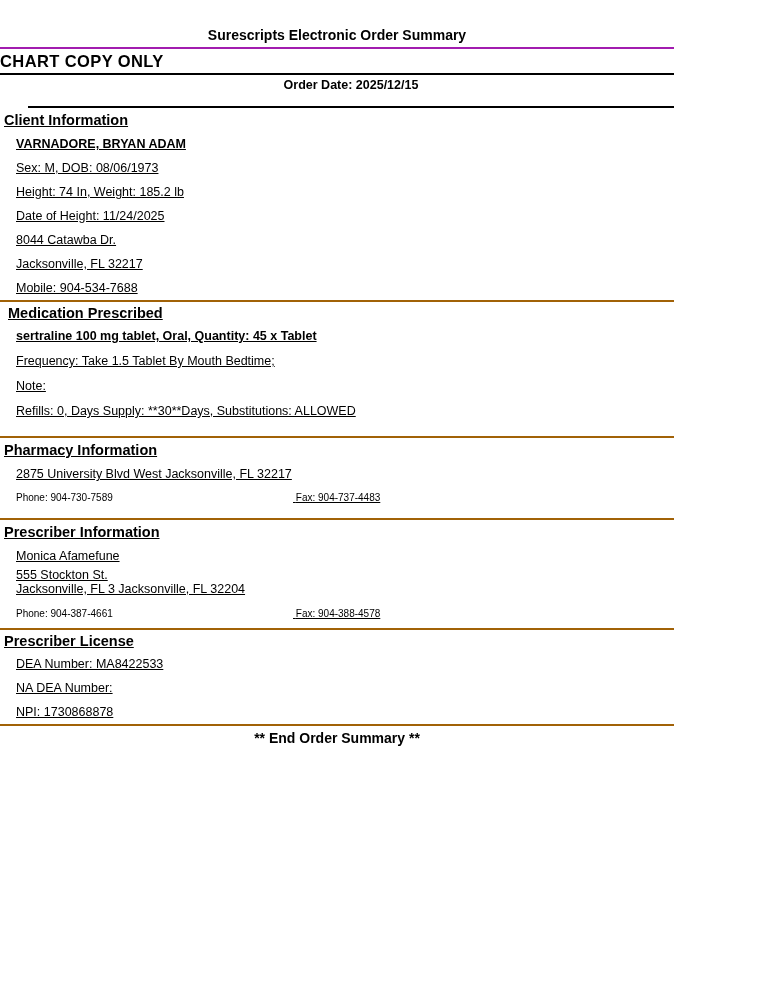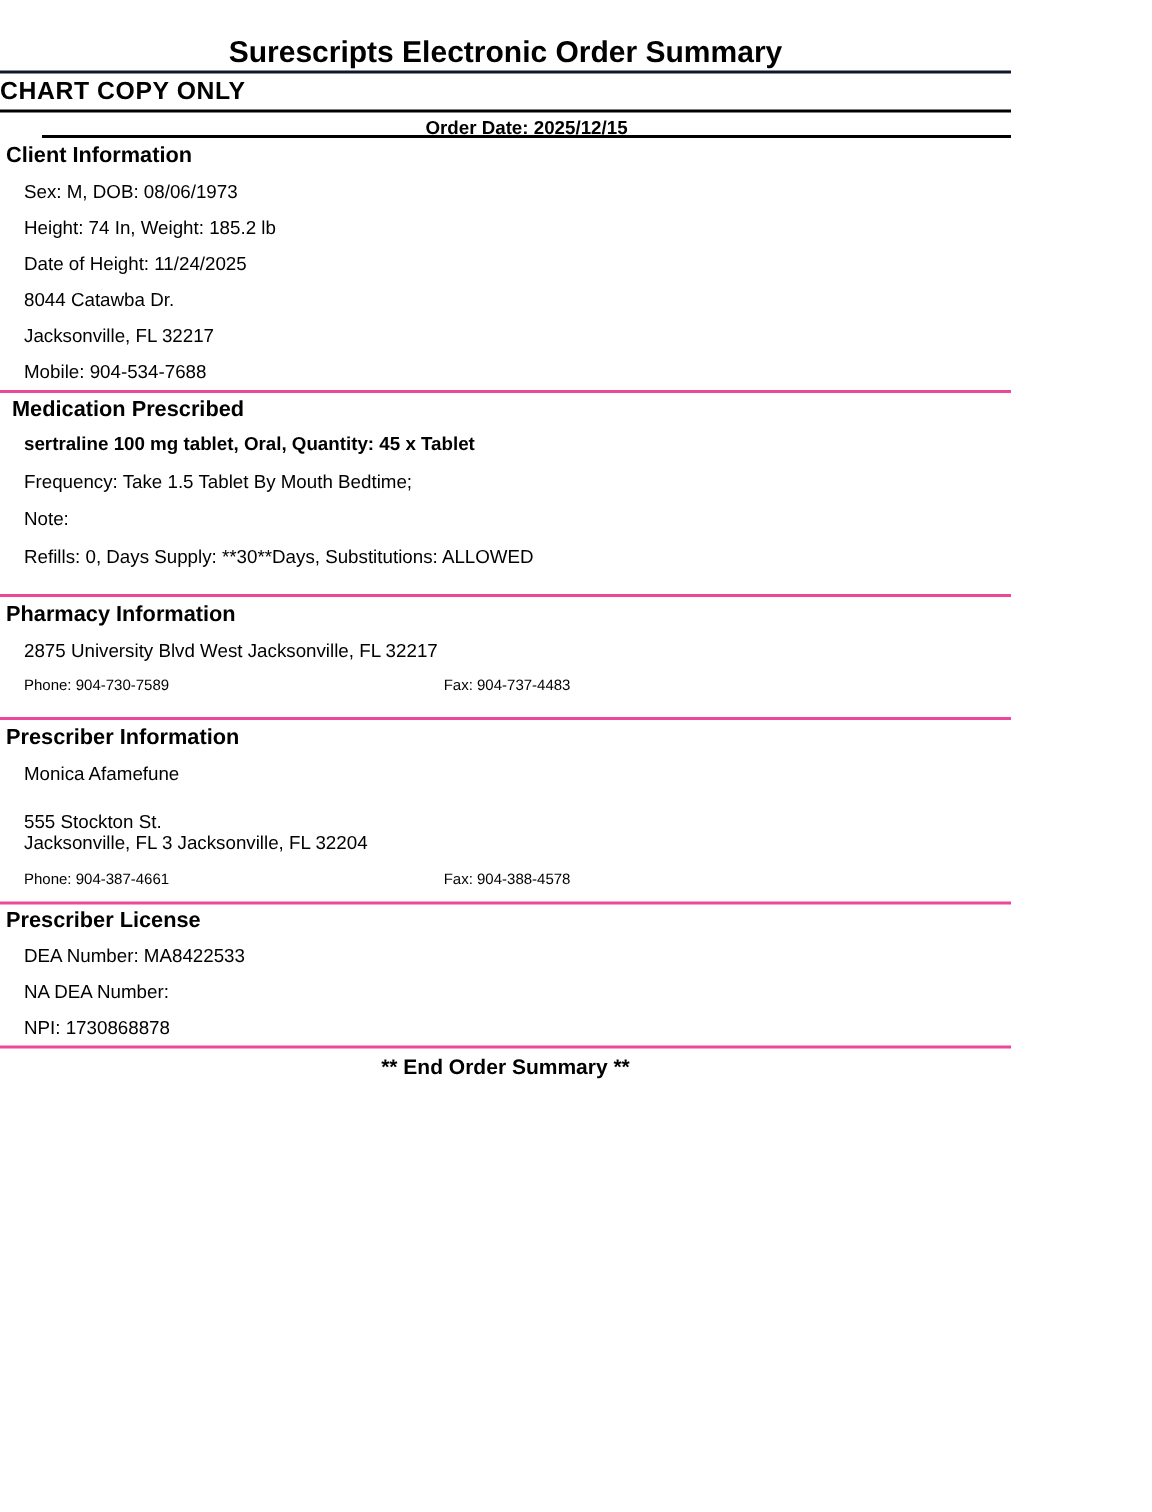--- a/index.html
+++ b/index.html
@@ -6,54 +6,54 @@
   html, body { margin: 0; padding: 0; background: #ffffff; }
   .page {
     width: 768px; height: 1008px; background: #ffffff;
     position: relative; overflow: hidden;
     font-family: "Liberation Sans", sans-serif; color: #000000;
   }
   .doc { width: 674px; }
 
   .title-row {
     padding: 28px 0 4px 0; text-align: center;
-    font-size: 20px; font-weight: bold; line-height: 15px;
-    border-bottom: 2px solid #0f172a;
+    font-size: 14px; font-weight: bold; line-height: 15px;
+    border-bottom: 2px solid #a21caf;
   }
   .banner-row {
     height: 26px; line-height: 24px; text-align: left;
     font-size: 16.5px; font-weight: bold; letter-spacing: 0.4px;
     border-bottom: 2px solid #000;
   }
   .orderdate-row {
-    height: 17px; line-height: 21px; text-align: center;
+    height: 33px; line-height: 21px; text-align: center;
     font-size: 12.5px; font-weight: bold;
     border-bottom: 2px solid #000;
     margin-left: 28px;
   }
 
-  .section { border-bottom: 2px solid #ec4899; }
+  .section { border-bottom: 2px solid #a16207; text-decoration: underline; }
   .section .heading {
     font-size: 14.5px; font-weight: bold; line-height: 24px; padding-left: 4px;
   }
   .body-line { font-size: 12.5px; line-height: 24px; padding-left: 16px; }
   .bold { font-weight: bold; }
 
   .section-client { padding-bottom: 0; }
 
   .section-med .heading { padding-left: 8px; line-height: 22px; }
   .section-med .body-line { line-height: 25px; }
   .section-med { padding-bottom: 12px; }
 
   .section-pharm { padding-bottom: 8px; }
   .phone-row { font-size: 10px; line-height: 24px; padding-left: 16px; }
   .phone-col { display: inline-block; width: 277px; }
 
   .section-prescriber { padding-bottom: 2px; }
-  .addr-block { margin-top: 13px; }
+  .addr-block { margin-top: 0; }
   .addr-block .addr-line { font-size: 12.5px; line-height: 14px; padding-left: 16px; }
   .section-prescriber .phone-row { margin-top: 6px; }
 
   .section-license .heading { line-height: 22px; }
 
   .footer-row {
     text-align: center; font-size: 14px; font-weight: bold; line-height: 24px;
   }
 </style>
 </head>
@@ -63,20 +63,21 @@
   <div class="doc">
 
     <div class="title-row">Surescripts Electronic Order Summary</div>
 
     <div class="banner-row">CHART COPY ONLY</div>
 
     <div class="orderdate-row">Order Date: 2025/12/15</div>
 
     <div class="section section-client">
       <div class="heading">Client Information</div>
+      <div class="body-line bold">VARNADORE, BRYAN ADAM</div>
       <div class="body-line">Sex: M, DOB: 08/06/1973</div>
       <div class="body-line">Height: 74 In, Weight: 185.2 lb</div>
       <div class="body-line">Date of Height: 11/24/2025</div>
       <div class="body-line">8044 Catawba Dr.</div>
       <div class="body-line">Jacksonville, FL 32217</div>
       <div class="body-line">Mobile: 904-534-7688</div>
     </div>
 
     <div class="section section-med">
       <div class="heading">Medication Prescribed</div>

